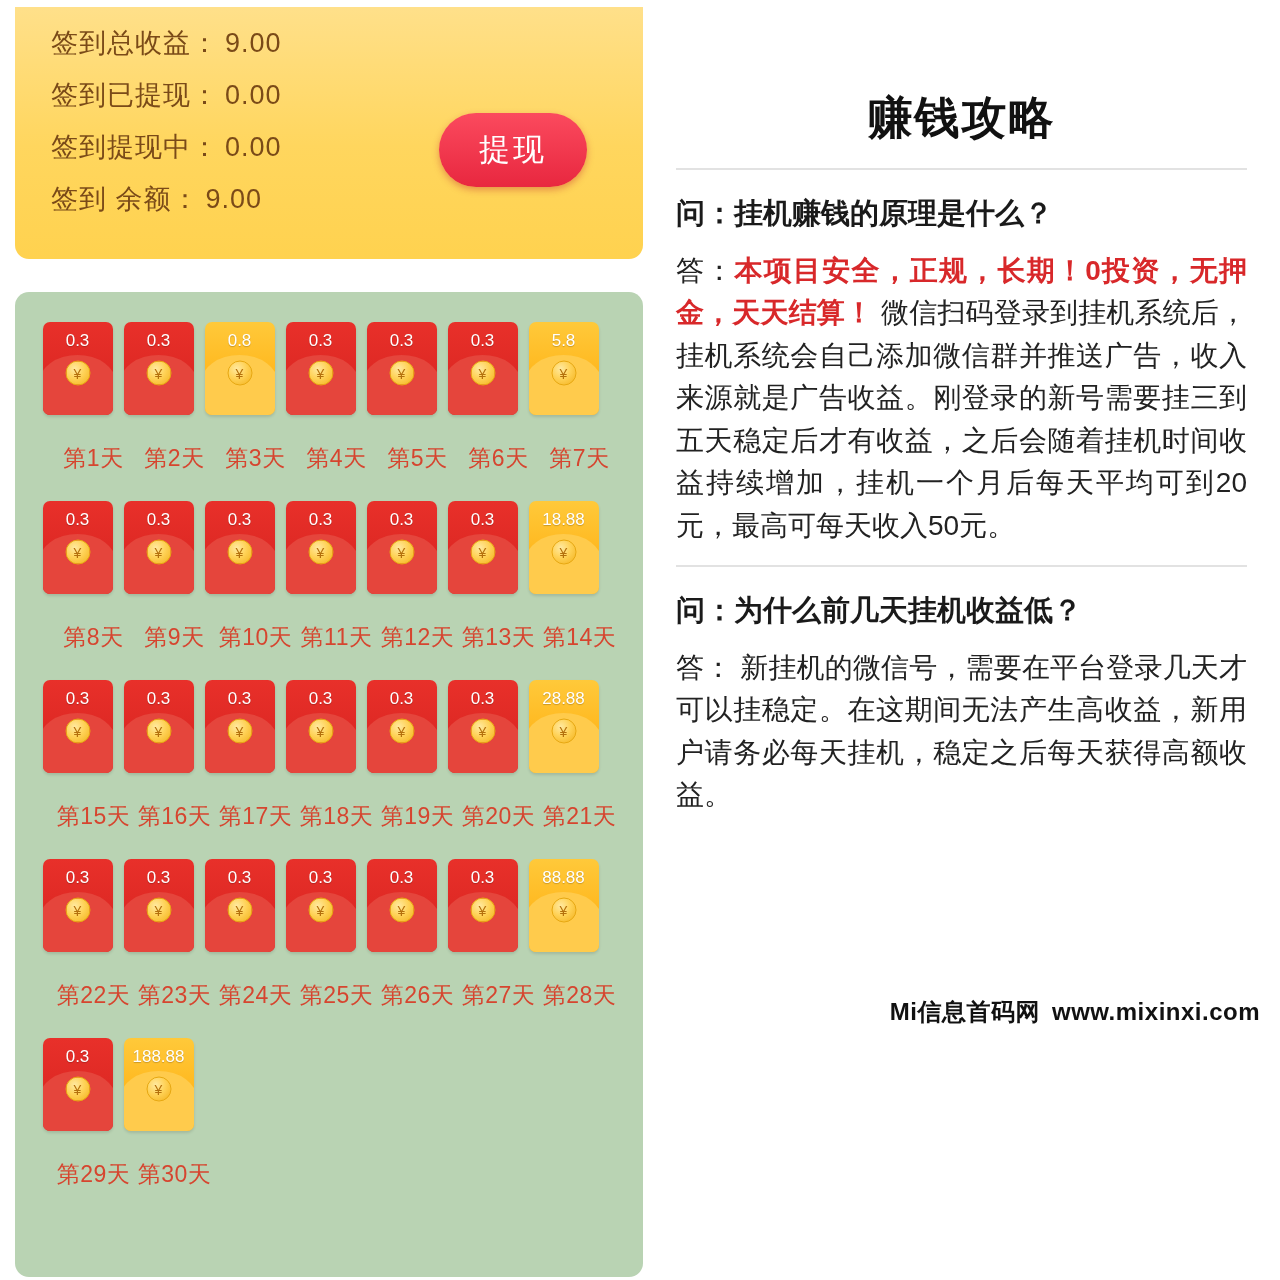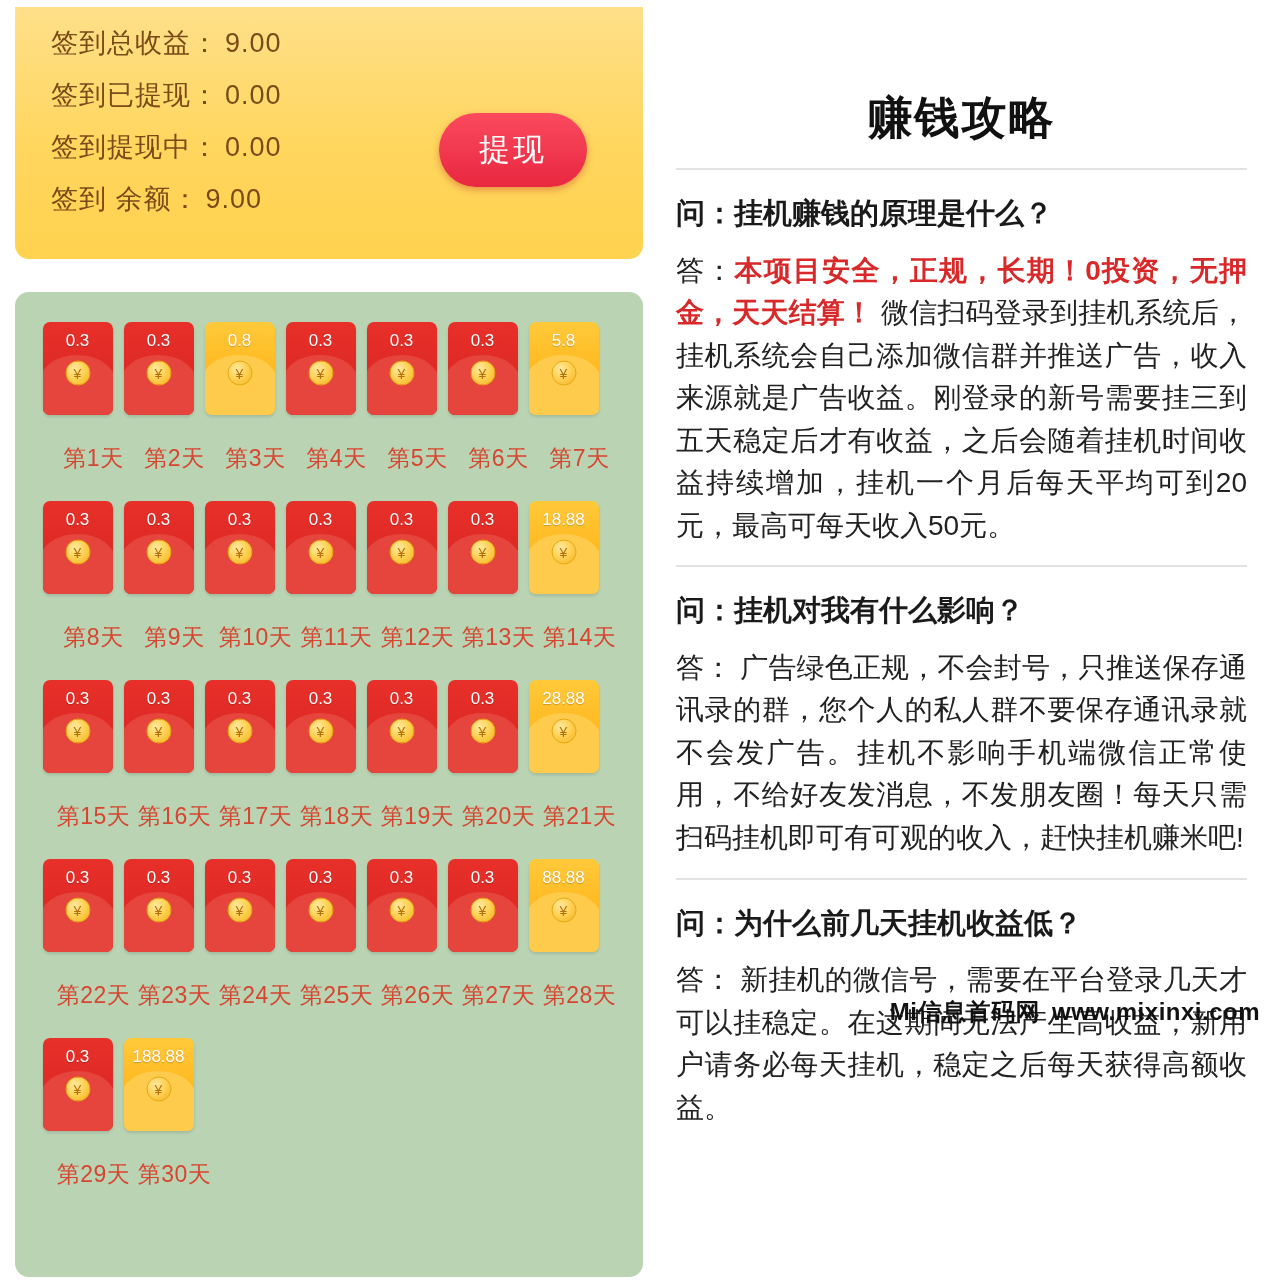--- a/index.html
+++ b/index.html
@@ -496,25 +496,20 @@
   <div class="right">
     <div class="guide-title">赚钱攻略</div>
     <div id="faq-container">
         <div class="block">
           <div class="divider"></div>
           <div class="q">问：挂机赚钱的原理是什么？</div>
           <div class="a"><span>答：</span><span class="hl">本项目安全，正规，长期！0投资，无押金，天天结算！</span><span> 微信扫码登录到挂机系统后，挂机系统会自己添加微信群并推送广告，收入来源就是广告收益。刚登录的新号需要挂三到五天稳定后才有收益，之后会随着挂机时间收益持续增加，挂机一个月后每天平均可到20元，最高可每天收入50元。</span></div>
         </div>
         <div class="block">
           <div class="divider"></div>
-          <div class="q">问：挂机对我有什么影响？</div>
-          <div class="a"><span>答：</span><span> 广告绿色正规，不会封号，只推送保存通讯录的群，您个人的私人群不要保存通讯录就不会发广告。挂机不影响手机端微信正常使用，不给好友发消息，不发朋友圈！每天只需扫码挂机即可有可观的收入，赶快挂机赚米吧!</span></div>
-        </div>
-        <div class="block">
-          <div class="divider"></div>
           <div class="q">问：为什么前几天挂机收益低？</div>
           <div class="a"><span>答：</span><span> 新挂机的微信号，需要在平台登录几天才可以挂稳定。在这期间无法产生高收益，新用户请务必每天挂机，稳定之后每天获得高额收益。</span></div>
         </div>
       </div>
     <div class="footer-watermark">
       <span>Mi信息首码网</span><span class="site">www.mixinxi.com</span>
     </div>
   </div>
 
 </div>

